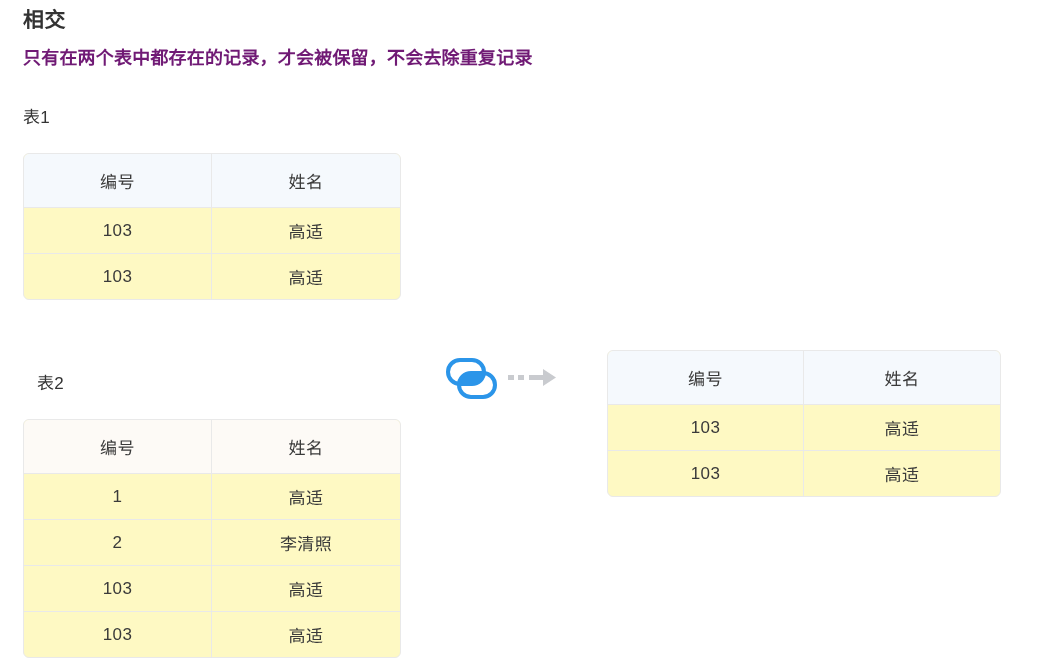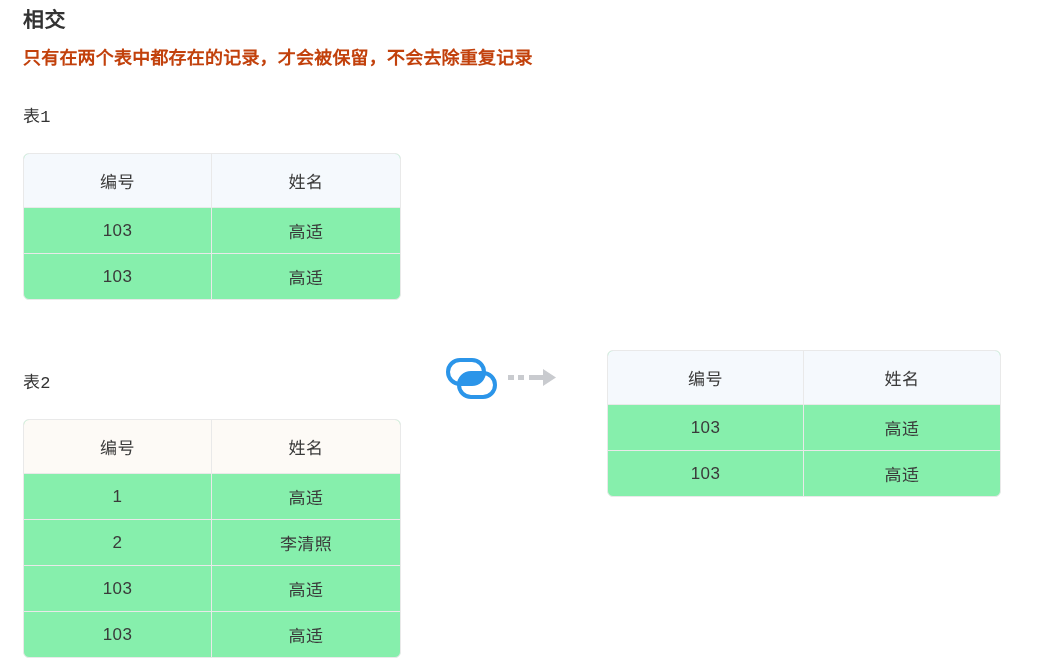--- a/index.html
+++ b/index.html
@@ -36,47 +36,46 @@
     letter-spacing: 0.5px;
     color: #333333;
     line-height: 28px;
   }
   .subtitle {
     position: absolute;
     left: 23px;
     top: 45px;
     font-size: 18px;
     font-weight: bold;
-    color: #c2410c;
+    color: #701a75;
     line-height: 26px;
     letter-spacing: 0.2px;
     white-space: nowrap;
   }
 
   
   .section-label {
     position: absolute;
     font-size: 17px;
     font-weight: normal;
     color: #333333;
     line-height: 24px;
     letter-spacing: 0.3px;
-    font-family: Liberation Mono, monospace;
   }
   #label-table1 { left: 23px; top: 106px; }
-  #label-table2 { left: 23px; top: 372px; }
+  #label-table2 { left: 37px; top: 372px; }
   #label-result { left: 607px; top: 301px; }
 
   
   .data-table {
     position: absolute;
     border-collapse: separate;
     border-spacing: 0;
     table-layout: fixed;
-    background: #86efac;
+    background: #fef9c3;
     border: 1px solid #e9e9e9;
     border-radius: 6px;
     overflow: hidden;
   }
   .data-table th,
   .data-table td {
     text-align: center;
     font-weight: normal;
     font-size: 17px;
     color: #3a3a3a;

